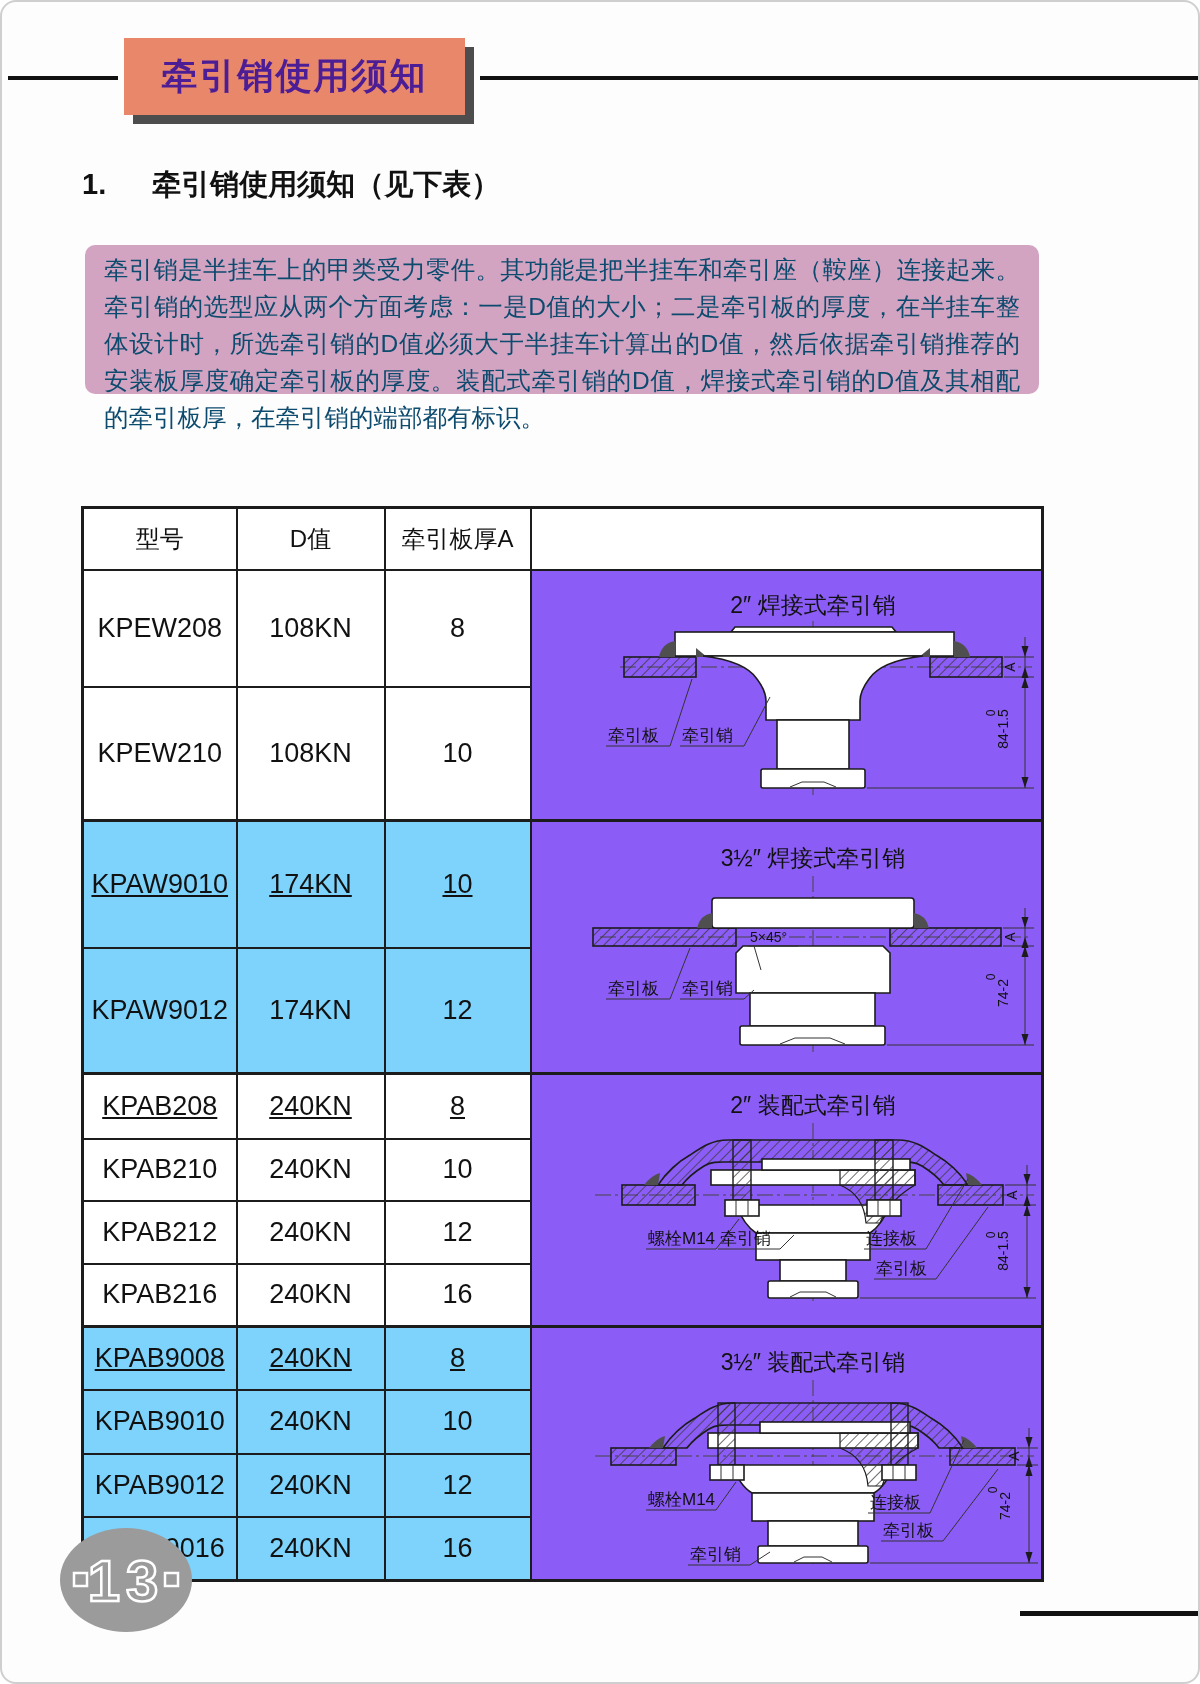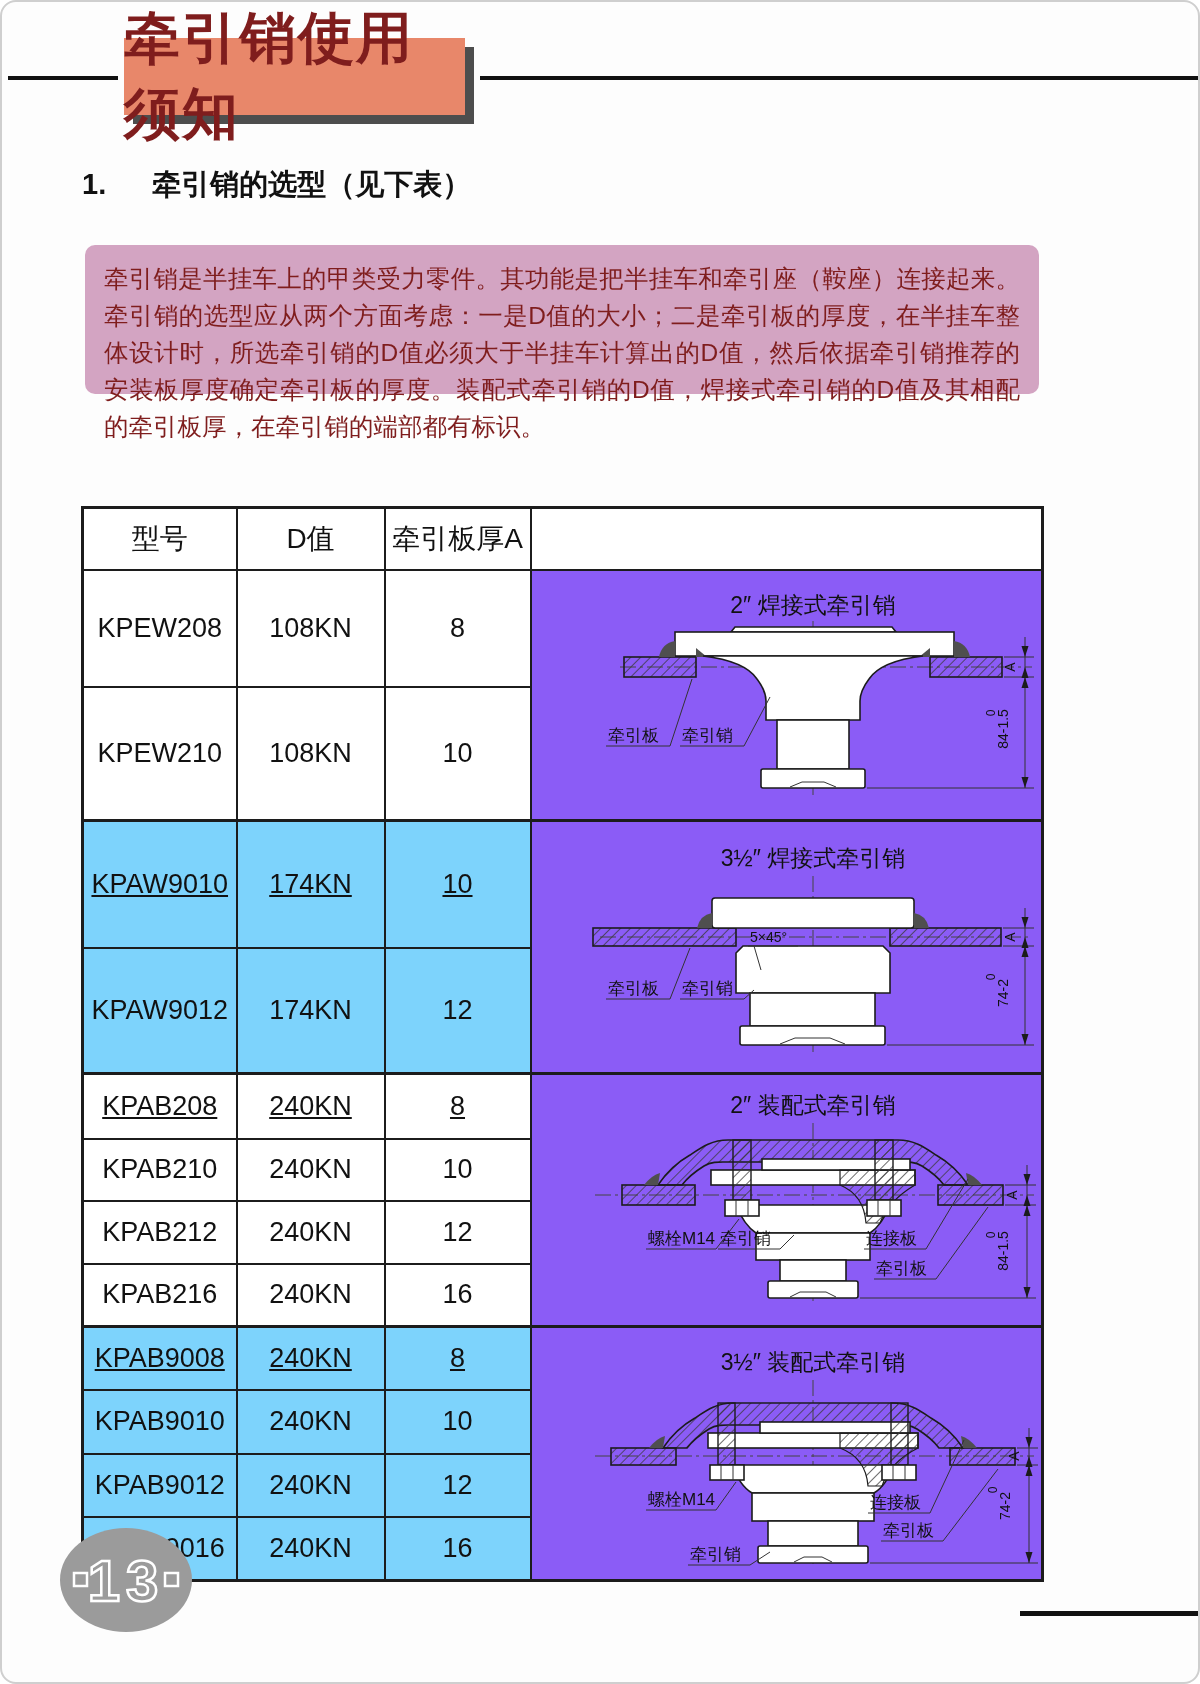--- a/index.html
+++ b/index.html
@@ -12,42 +12,42 @@
   .rule { position:absolute; background:#111; height:4px; }
   .rule-left  { left:6px;  top:74px; width:110px; }
   .rule-right { left:478px; top:74px; width:718px; }
   .rule-footer{ left:1018px; top:1609px; width:178px; height:5px; }
 
   .title-box {
     position:absolute; left:122px; top:36px; width:341px; height:77px;
     background:#e8876a; box-shadow:9px 9px 0 #4d4d4d;
     display:flex; align-items:center; justify-content:center;
   }
-  .title-box span { color:#7f1d1d; font-size:56px; font-weight:bold; letter-spacing:2px; }
+  .title-box span { color:#4c1d95; font-size:36px; font-weight:bold; letter-spacing:2px; }
 
   .section-head {
     position:absolute; left:80px; top:163px;
     font-size:29px; font-weight:bold; display:flex; align-items:baseline;
   }
   .section-head .num { margin-right:46px; }
 
   .intro {
     position:absolute; left:83px; top:243px; width:954px; height:149px;
     background:#d3a4c2; border-radius:10px; box-sizing:border-box;
-    padding:15px 19px; font-size:24.5px; line-height:37px; color:#7f1d1d;
+    padding:6px 19px; font-size:24.5px; line-height:37px; color:#0c4a6e;
     text-align:justify;
   }
 
   table.spec { position:absolute; left:79px; top:504px; width:960px;
     border-collapse:collapse; table-layout:fixed; }
   table.spec td {
     border:2px solid #1c1c1c; text-align:center; vertical-align:middle;
     font-size:27px; color:#111; padding:0; background:#fff;
   }
-  table.spec tr.hdr td { font-size:28px; }
+  table.spec tr.hdr td { font-size:24px; }
   table.spec { border:3px solid #1c1c1c; }
   table.spec tr.grp td { border-top:3px solid #1c1c1c;text-decoration:underline; }
   table.spec td.shaded { background:#7dd3fc; }
   table.spec td.diag { background:#8b5cf6; vertical-align:top; padding:8px; }
   table.spec td.diag svg { display:block; }
 
   svg text { font-family:"Liberation Sans","DejaVu Sans",sans-serif; }
   .d-title { font-size:23px; fill:#111; text-anchor:middle; }
   .d-label { font-size:17px; fill:#111; }
   .d-dim   { font-size:14px; fill:#111; text-anchor:middle; }
@@ -69,21 +69,21 @@
 <div class="page">
 
   <div class="rule rule-left"></div>
   <div class="title-box">
     <span>牵引销使用须知</span>
   </div>
   <div class="rule rule-right"></div>
 
   <div class="section-head">
     <span class="num">1.</span>
-    <span>牵引销的选型（见下表）</span>
+    <span>牵引销使用须知（见下表）</span>
   </div>
 
   <div class="intro">
     <span>牵引销是半挂车上的甲类受力零件。其功能是把半挂车和牵引座（鞍座）连接起来。牵引销的选型应从两个方面考虑：一是D值的大小；二是牵引板的厚度，在半挂车整体设计时，所选牵引销的D值必须大于半挂车计算出的D值，然后依据牵引销推荐的安装板厚度确定牵引板的厚度。装配式牵引销的D值，焊接式牵引销的D值及其相配的牵引板厚，在牵引销的端部都有标识。</span>
   </div>
 
   <table class="spec">
     <colgroup>
         <col style="width:154px">
         <col style="width:148px">

